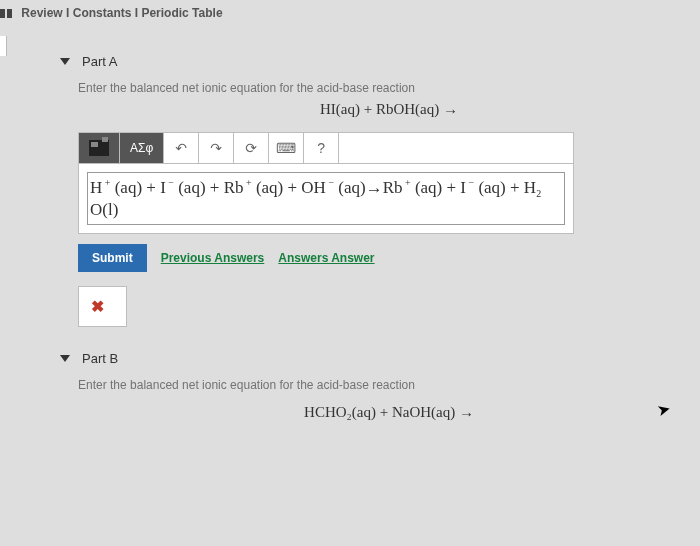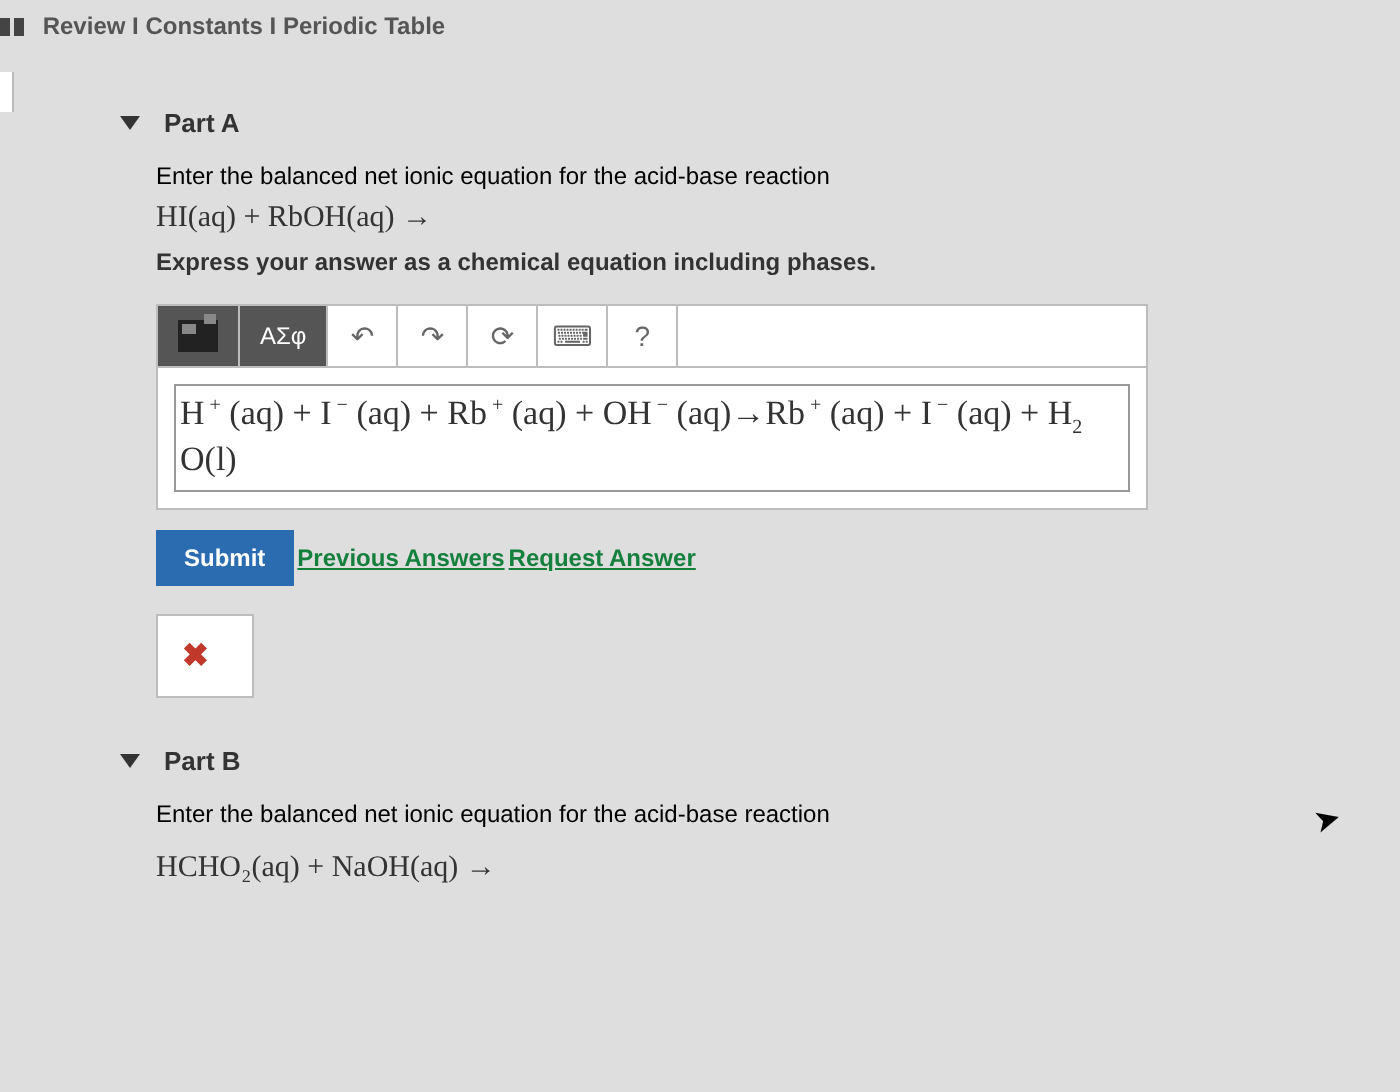--- a/index.html
+++ b/index.html
@@ -43,40 +43,41 @@
     content: "";
     position: absolute;
     left: 5px; top:0; width:2px; height:9px; background:#ddd;
   }
   .main {
     padding: 20px 0 0 60px;
   }
   .part-header {
     display: flex;
     align-items: center;
-    font-weight: bold;
+    font-weight: normal;
     font-size: 13px;
     margin-top: 14px;
   }
   .part-header .caret {
     width: 0; height: 0;
     border-left: 5px solid transparent;
     border-right: 5px solid transparent;
     border-top: 7px solid #333;
     margin-right: 12px;
   }
   .part-body {
     padding: 12px 0 0 18px;
   }
   .prompt {
     font-size: 12px;
-    color: #000000;
+    color: #737373;
     margin-bottom: 4px;
   }
   .equation {
+    text-align: center;
     font-family: "Times New Roman", serif;
     font-size: 15px;
     margin: 6px 0;
   }
   .sub-instruction {
     font-weight: bold;
     font-size: 12px;
   }
   .white-panel {
     background: #fff;
@@ -132,21 +133,21 @@
     padding: 6px 8px 10px 8px;
     font-size: 11px;
     color: #555;
     border-top: 1px solid #ddd;
   }
   .checkbox-row input { margin-right: 6px; }
   .actions {
     margin-top: 10px;
     display: flex;
     align-items: center;
-    gap: 2px;
+    gap: 14px;
   }
   .submit-btn {
     background: #2b6cb0;
     color: #fff;
     font-weight: bold;
     border: none;
     padding: 7px 14px;
     font-size: 12px;
     cursor: pointer;
   }
@@ -211,21 +212,20 @@
 <div class="main">
 
   <div class="part-header">
     <span class="caret"></span>
     <span>Part A</span>
   </div>
 
   <div class="part-body">
     <div class="prompt">Enter the balanced net ionic equation for the acid-base reaction</div>
     <div class="equation">HI(aq)  +  RbOH(aq) →</div>
-    <div class="sub-instruction">Express your answer as a chemical equation including phases.</div>
 
     <div class="white-panel">
       <div class="toolbar">
         <div class="tb-btn">
             <span class="template-box"></span>
           </div>
         <div class="tb-btn light">ΑΣφ</div>
         <div class="tb-ico">↶</div>
         <div class="tb-ico">↷</div>
         <div class="tb-ico">⟳</div>
@@ -233,21 +233,21 @@
         <div class="tb-ico">?</div>
       </div>
       <div class="answer-row">
         <div class="answer-box" id="answer-box">H<sup> +</sup> (aq) + I<sup> −</sup> (aq) + Rb<sup> +</sup> (aq) + OH<sup> −</sup> (aq)→Rb<sup> +</sup> (aq) + I<sup> −</sup> (aq) + H<sub>2</sub> O(l)</div>
       </div>
     </div>
 
     <div class="actions">
       <button class="submit-btn">Submit</button>
       <span class="link">Previous Answers</span>
-      <span class="link">Request Answer</span>
+      <span class="link">Answers Answer</span>
     </div>
 
     <div class="feedback-box">
       <span class="x">✖</span>
     </div>
   </div>
 
   <div class="part-header" style="margin-top:24px">
     <span class="caret"></span>
     <span>Part B</span>

